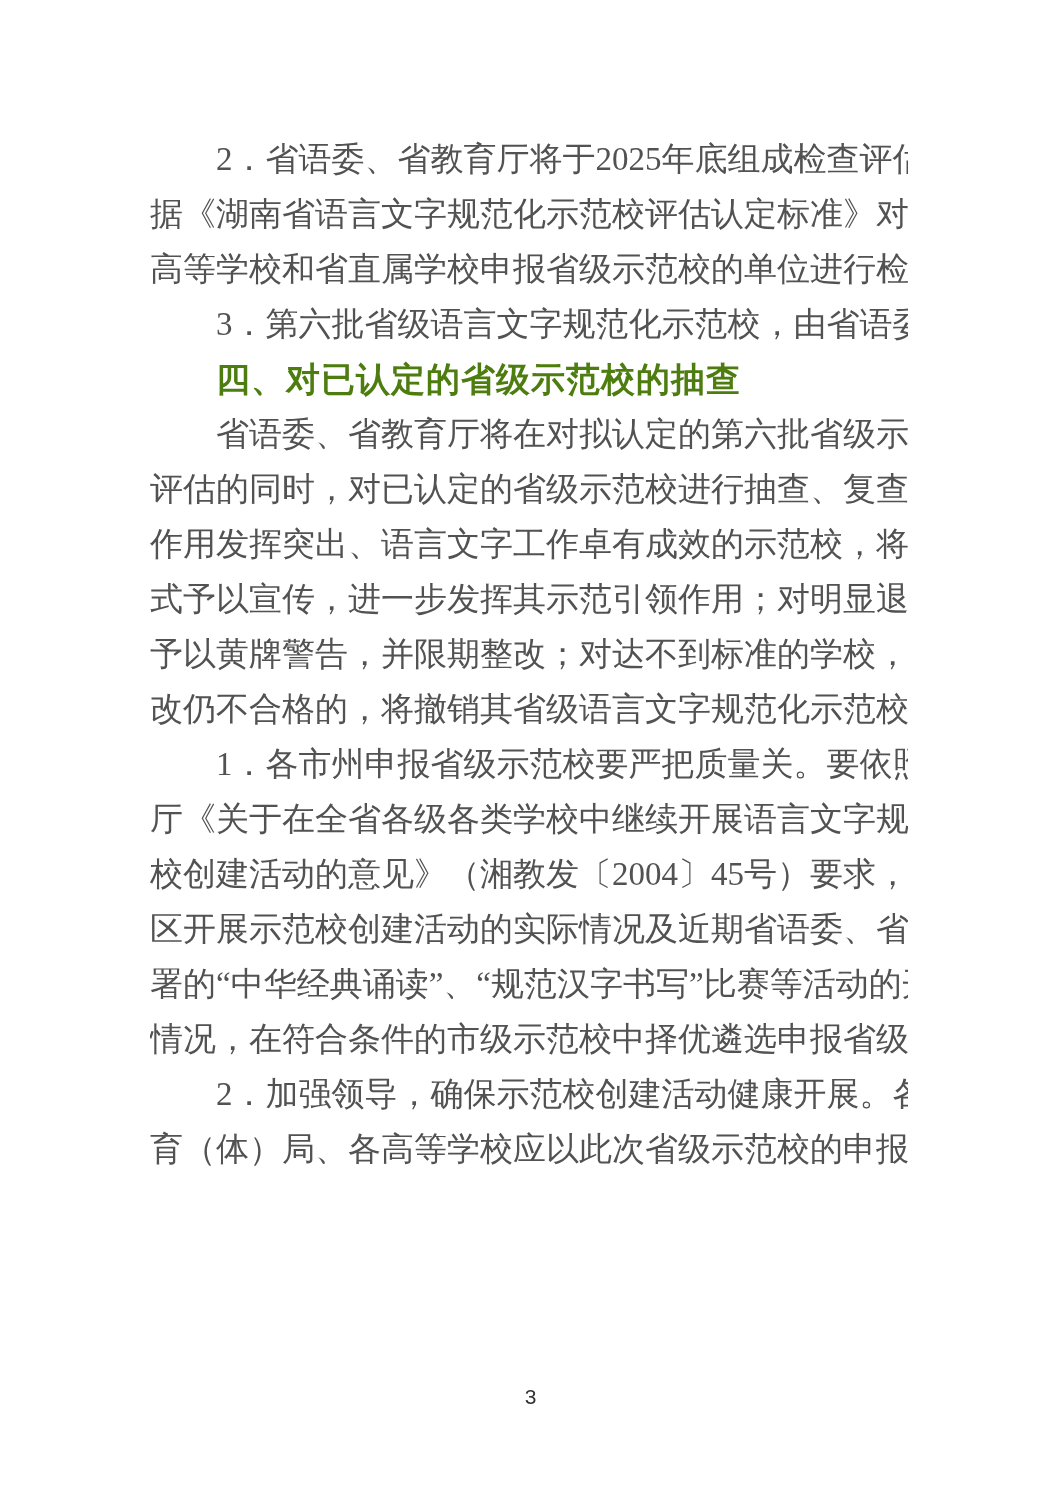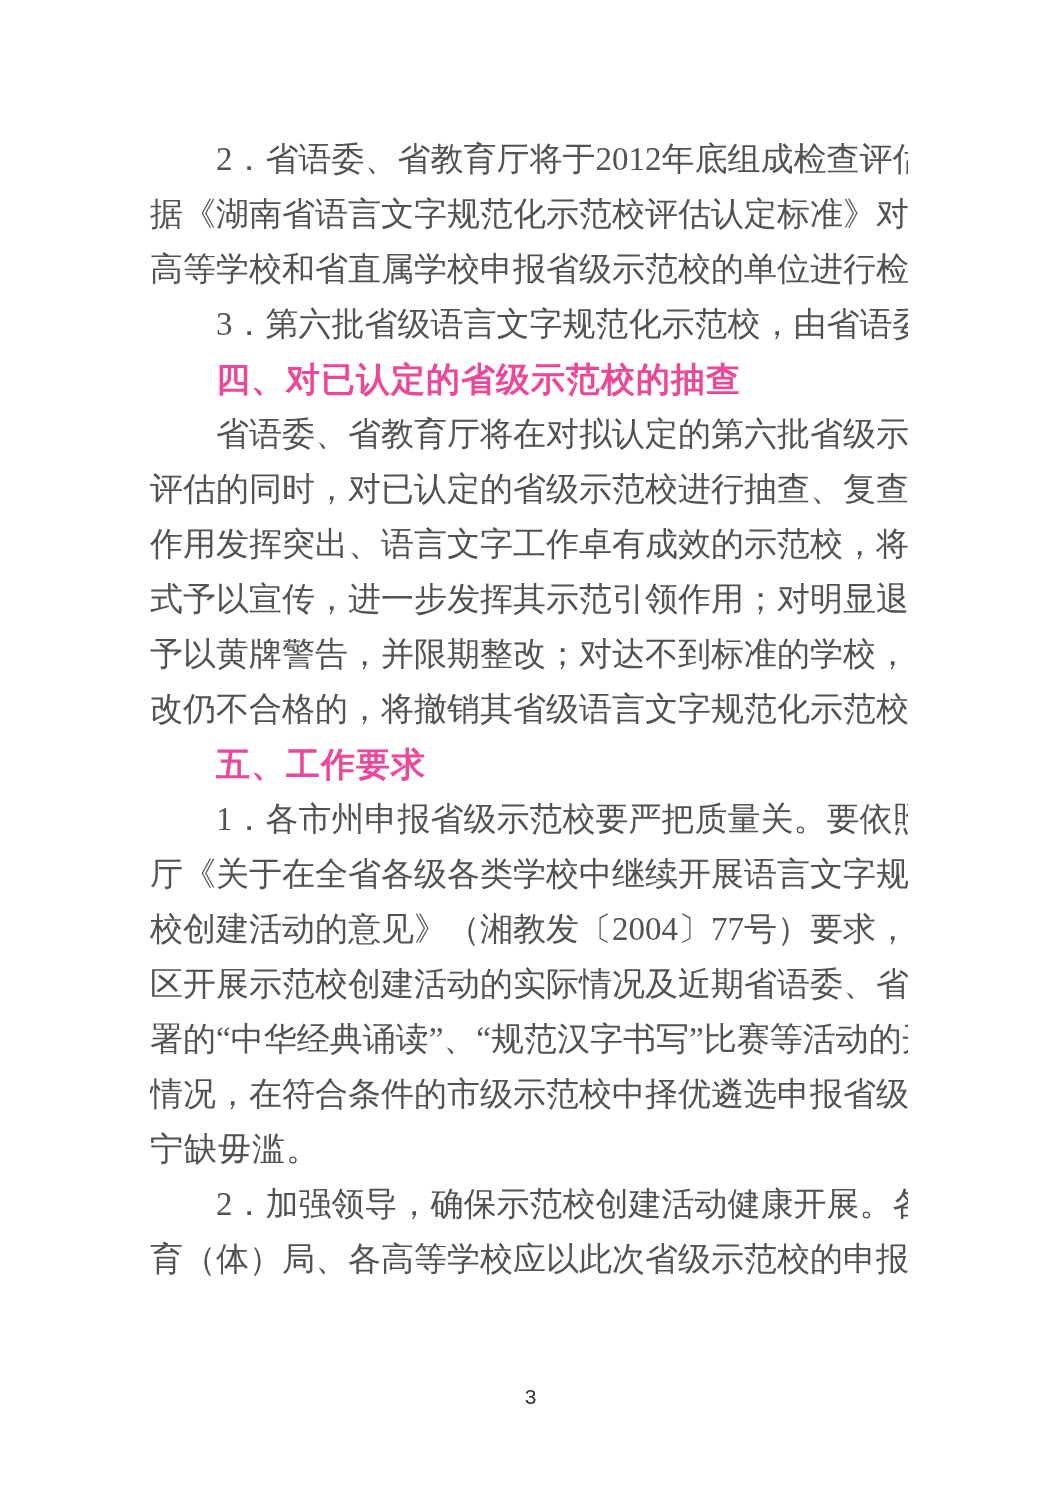--- a/index.html
+++ b/index.html
@@ -35,21 +35,21 @@
     display: flex;
     justify-content: space-between;
     align-items: baseline;
     letter-spacing: 0;
   }
   .line.justify span { display: inline-block; white-space: pre; }
   .line.indent { padding-left: 66px; }
   .line.heading {
     font-family: "Liberation Sans", "DejaVu Sans", sans-serif;
     font-weight: 700;
-    color: #ec4899;
+    color: #4d7c0f;
     font-size: 34px;
     letter-spacing: 1px;
   }
   .footer {
     position: absolute;
     top: 1385px;
     left: 0;
     width: 100%;
     text-align: center;
     font-size: 21px;
@@ -69,21 +69,21 @@
           <span>省</span>
           <span>语</span>
           <span>委</span>
           <span>、</span>
           <span>省</span>
           <span>教</span>
           <span>育</span>
           <span>厅</span>
           <span>将</span>
           <span>于</span>
-          <span>2012</span>
+          <span>2025</span>
           <span>年</span>
           <span>底</span>
           <span>组</span>
           <span>成</span>
           <span>检</span>
           <span>查</span>
           <span>评</span>
           <span>估</span>
         </div>
         <div class="line justify">
@@ -310,23 +310,20 @@
           <span>字</span>
           <span>规</span>
           <span>范</span>
           <span>化</span>
           <span>示</span>
           <span>范</span>
           <span>校</span>
         </div>
       </div>
       <div class="block">
-        <div class="line heading indent">五、工作要求</div>
-      </div>
-      <div class="block">
         <div class="line indent justify">
           <span>1</span>
           <span>．</span>
           <span>各</span>
           <span>市</span>
           <span>州</span>
           <span>申</span>
           <span>报</span>
           <span>省</span>
           <span>级</span>
@@ -379,21 +376,21 @@
           <span>意</span>
           <span>见</span>
           <span>》</span>
           <span>（</span>
           <span>湘</span>
           <span>教</span>
           <span>发</span>
           <span>〔</span>
           <span>2004</span>
           <span>〕</span>
-          <span>77</span>
+          <span>45</span>
           <span>号</span>
           <span>）</span>
           <span>要</span>
           <span>求</span>
           <span>，</span>
         </div>
         <div class="line justify">
           <span>区</span>
           <span>开</span>
           <span>展</span>
@@ -464,21 +461,20 @@
           <span>中</span>
           <span>择</span>
           <span>优</span>
           <span>遴</span>
           <span>选</span>
           <span>申</span>
           <span>报</span>
           <span>省</span>
           <span>级</span>
         </div>
-        <div class="line">宁缺毋滥。</div>
       </div>
       <div class="block">
         <div class="line indent justify">
           <span>2</span>
           <span>．</span>
           <span>加</span>
           <span>强</span>
           <span>领</span>
           <span>导</span>
           <span>，</span>

